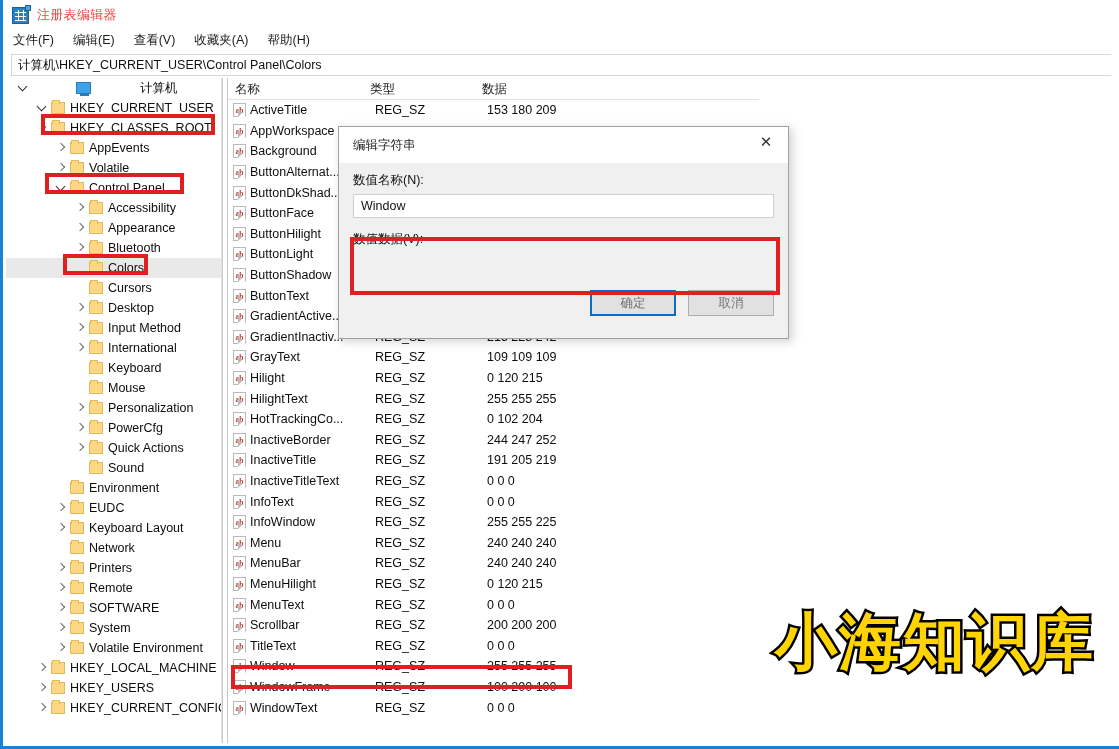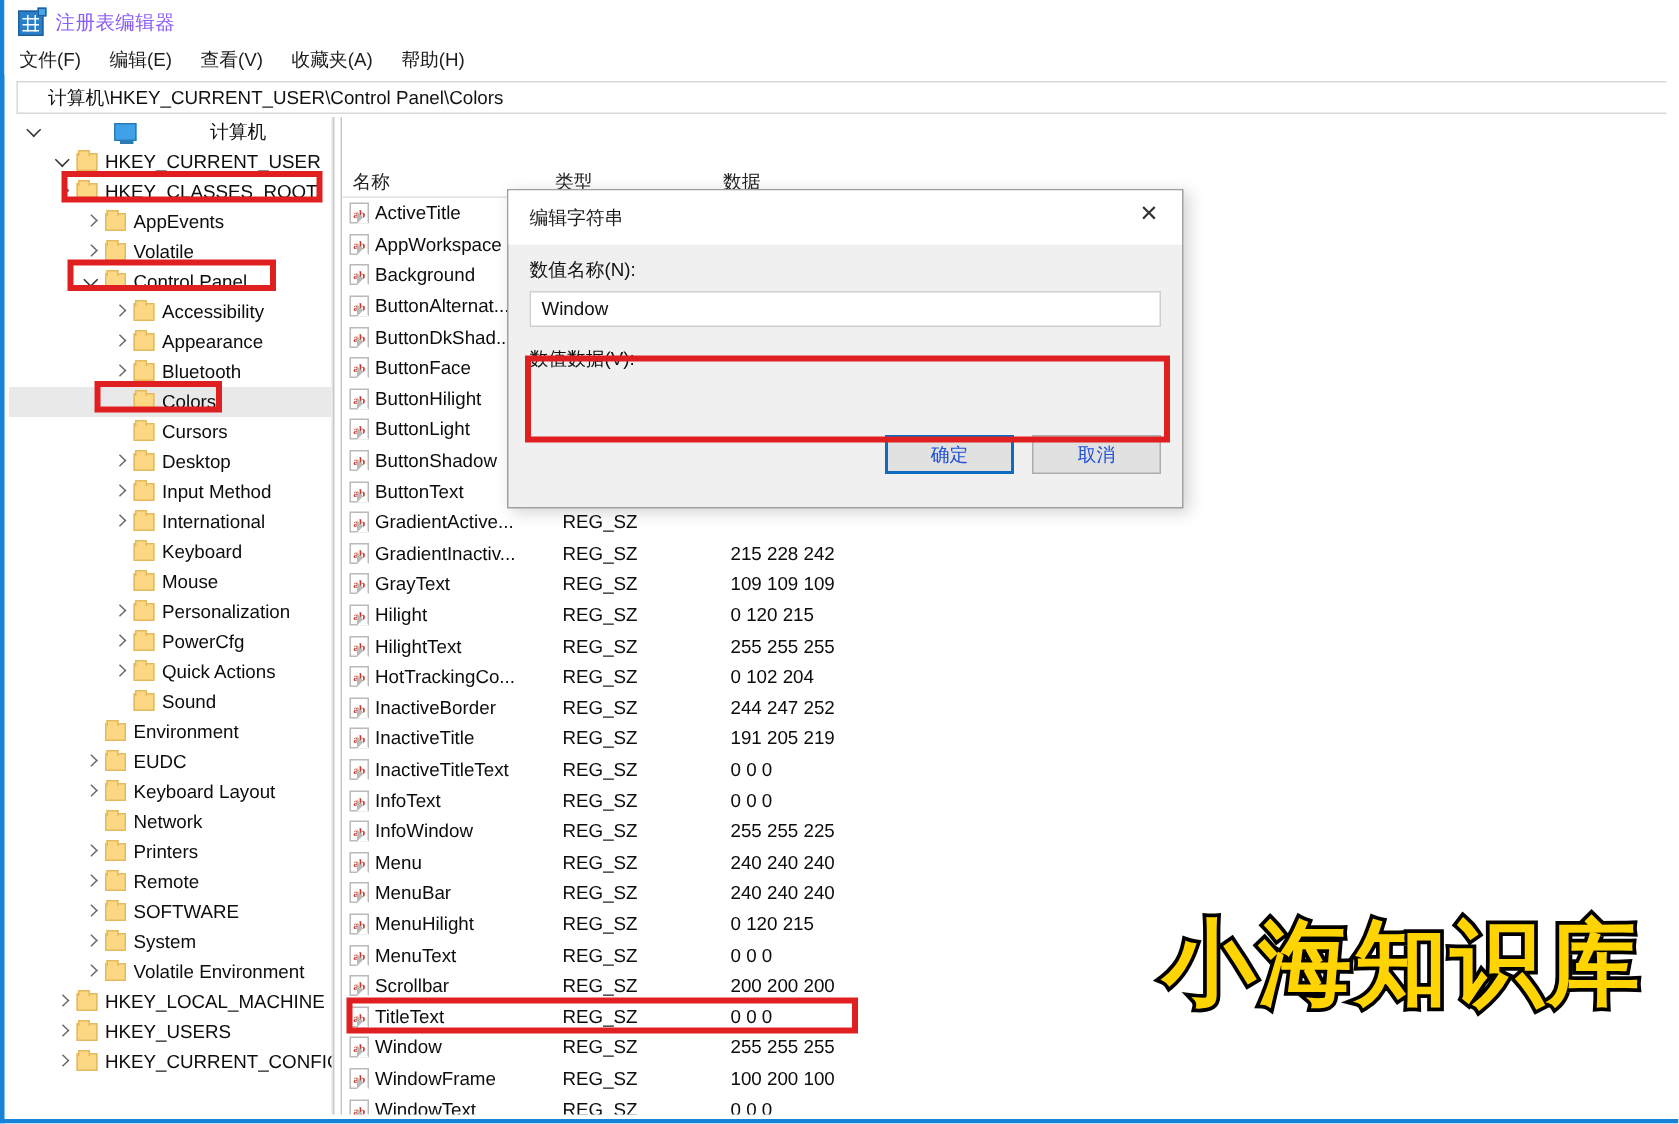--- a/index.html
+++ b/index.html
@@ -35,35 +35,35 @@
     background:#ffffff; box-shadow:0 4px 0 #ffffff, 0 8px 0 #ffffff;
   }
   .app-icon:after{
     content:""; position:absolute; left:5px; top:2px; width:1px; bottom:2px;
     background:#ffffff; box-shadow:5px 0 0 #ffffff;
   }
   .app-icon .nub{
     position:absolute; right:-3px; top:-3px; width:6px;height:6px;
     background:#4aa3e8; border:1px solid #1b5f9c;
   }
-  .title-text { font-size:13px; color:#8b5cf6; letter-spacing:.3px; }
+  .title-text { font-size:13px; color:#ef4444; letter-spacing:.3px; }
 
   
   .menubar {
     height:20px; display:flex; align-items:center;
     padding-left:10px; background:#ffffff; font-size:12.5px; color:#1c1c1c;
   }
   .menubar .mi { padding:1px 10px 1px 0; margin-right:9px; cursor:default; }
 
   
   .addressbar {
     margin:4px 0 0 8px; height:22px; width:1100px;
     border:1px solid #d8d8d8; border-right:none;
     background:#ffffff;
-    display:flex; align-items:center; padding-left:20px;
+    display:flex; align-items:center; padding-left:6px;
     font-size:12.5px; color:#111;
   }
 
   
   .main {
     position:absolute; left:3px; top:78px; right:0; bottom:3px;
     display:flex;
   }
   .treepane {
     width:216px; background:#ffffff; position:relative;
@@ -110,21 +110,21 @@
     background:#3fa2e8; border:1px solid #2b7cb5; position:relative;
   }
   .pcicon:after{
     content:"";position:absolute;left:3px;bottom:-3px;width:9px;height:2px;background:#2b7cb5;
   }
 
   
   .lhead {
     height:22px; display:flex; align-items:center;
     border-bottom:1px solid #e3e3e3; font-size:12.5px; color:#222;
-    background:#ffffff; width:531px;margin-top:32px;
+    background:#ffffff; width:531px;
   }
   .lhead > div { padding-left:7px; position:relative; height:22px; line-height:22px;}
   .col-name { width:135px; }
   .col-type { width:112px; }
   .col-data { width:284px; }
   .lrow {
     height:20.6px; display:flex; align-items:center;
     font-size:12.5px; color:#0d0d0d; white-space:nowrap;
   }
   .abicon{
@@ -173,21 +173,21 @@
     height:24px; background:#ffffff; border:1px solid #cfcfcf;
     display:flex;align-items:center;padding-left:7px; font-size:12.5px; color:#111;
   }
   .dlg-input.focus{ border:1px solid #2f7fd0; background:#f7fbff; }
   .dlg-group2{ margin-top:13px; }
   .dlg-buttons{
     position:absolute; right:14px; top:163px; display:flex; gap:12px;
   }
   .btn{
     width:86px;height:26px; background:#e1e1e1; border:1px solid #adadad;
-    display:flex;align-items:center;justify-content:center;font-size:12.5px;color:#1d4ed8;
+    display:flex;align-items:center;justify-content:center;font-size:12.5px;color:#737373;
   }
   .btn.primary{ border:2px solid #0d6cbf; background:#e1e1e1; }
 
   
   .dlg-redbox{
     position:absolute; left:11px; top:110px; width:430px; height:58px;
     border:4px solid #e02020; z-index:60; pointer-events:none;
   }
 
   

